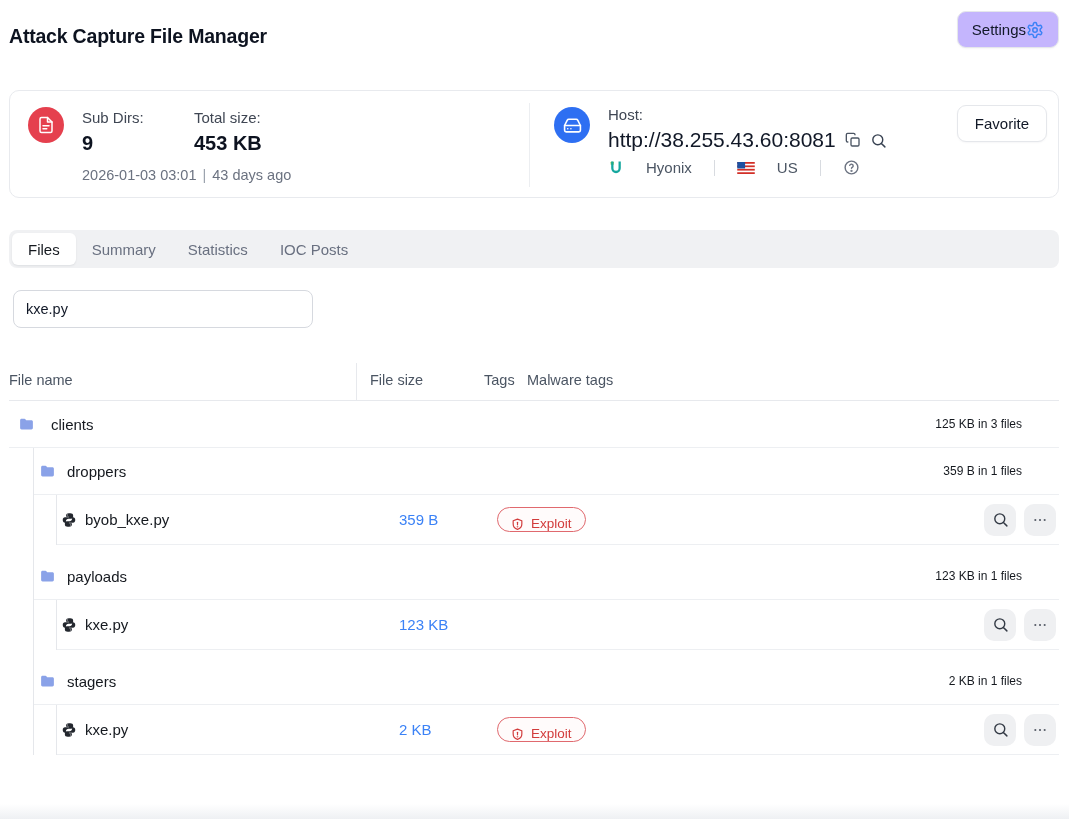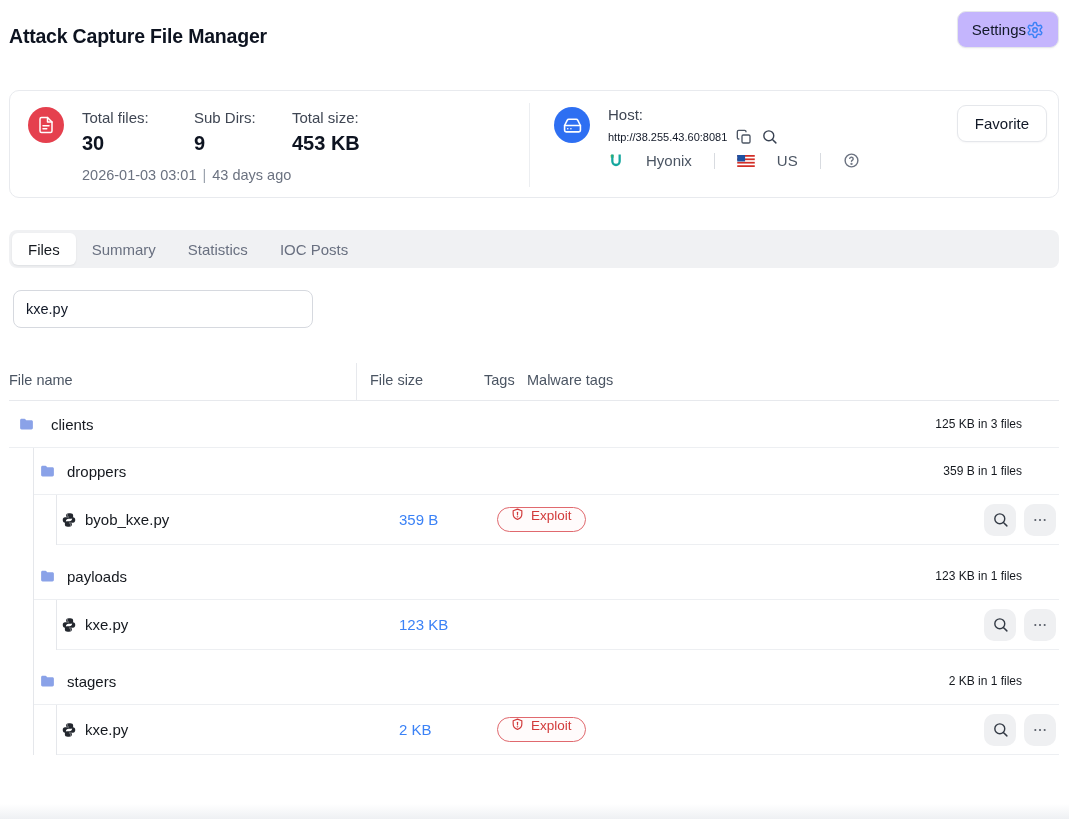--- a/index.html
+++ b/index.html
@@ -22,21 +22,21 @@
   .stat-col { display:flex; flex-direction:column; }
   .stat-col:nth-child(1){ width:112px; } .stat-col:nth-child(2){ width:98px; }
   .stat-label { font-size:15px; color:#3f4653; line-height:20px; }
   .stat-value { font-size:20px; font-weight:700; color:#0d1320; line-height:27px; margin-top:2px; }
   .stat-date { position:absolute; left:72px; top:76px; font-size:14.5px; color:#6b7280; }
   .stat-date .sep { color:#9aa1ac; margin:0 6px; }
   .card-divider { position:absolute; left:519px; top:12px; height:84px; width:1px; background:#eceef1; }
   .host-block { position:absolute; left:598px; top:14px; }
   .host-label { font-size:15px; color:#3f4653; line-height:20px; }
   .host-url-row { display:flex; align-items:center; gap:9px; margin-top:3px; }
-  .host-url { font-size:11px; color:#111827; }
+  .host-url { font-size:21px; color:#111827; }
   .host-meta { display:flex; align-items:center; gap:22px; margin-top:7px; }
   .host-meta .meta-txt { font-size:15px; color:#4b5563; }
   .meta-div { width:1px; height:16px; background:#d8dbe0; }
   .icon-plain { display:inline-flex; align-items:center; cursor:pointer; background:none; border:none; padding:0; }
   .favorite-btn { position:absolute; right:11px; top:14px; height:37px; padding:0 17px; background:#fff; border:1px solid #e5e7eb;
     border-radius:9px; font-size:15px; color:#111827; cursor:pointer; box-shadow:0 1px 2px rgba(16,24,40,.04); font-family:inherit; }
 
   
   .tabbar { position:absolute; left:9px; right:10px; top:230px; height:38px; background:#f0f1f3; border-radius:8px;
     display:flex; align-items:center; padding:0 3px; }
@@ -61,21 +61,21 @@
   .folder-row .row-icon { margin-left:9px; display:flex; }
   .folder-row .row-name { margin-left:16px; }
   .group-l1 { margin-left:24px; border-left:1px solid #e5e7eb; }
   .group-l1 > .folder-row .row-icon { margin-left:5px; }
   .group-l1 > .folder-row .row-name { margin-left:11px; }
   .group-l2 { margin-left:22px; border-left:1px solid #e5e7eb; margin-bottom:8px; }
   .file-row .row-icon { margin-left:4px; display:flex; }
   .file-row .row-name { margin-left:8px; }
   .row-summary { margin-left:auto; padding-right:37px; font-size:12px; color:#15191f; }
   .file-size { position:absolute; left:342px; font-size:15px; color:#3b82f6; }
-  .tag-badge { position:absolute; left:440px; display:inline-flex; align-items:flex-start; gap:7px; height:25px; padding:0 13px;
+  .tag-badge { position:absolute; left:440px; display:inline-flex; align-items:flex-end; gap:7px; height:25px; padding:0 13px;
     border:1px solid #e0696e; border-radius:999px; background:#fffbfb; color:#d23b3b; font-size:13.5px; }
   .row-actions { position:absolute; right:3px; display:flex; gap:8px; }
   .icon-btn { width:32px; height:32px; border:none; border-radius:10px; background:#eff0f2; display:flex; align-items:center;
     justify-content:center; cursor:pointer; }
 
   
   .footer-text { position:absolute; left:0; right:0; top:789px; text-align:center; font-size:13px; color:#6f7681; }
   .bottom-fade { position:absolute; left:0; right:0; bottom:0; height:15px; background:linear-gradient(180deg, rgba(255,255,255,0), #eef0f3); }
 </style>
 </head>
@@ -99,24 +99,20 @@
     <div class="circle-icon circle-red">
       <svg viewBox="0 0 24 24" width="18" height="18" fill="none" stroke="#fff" stroke-width="2" stroke-linecap="round" stroke-linejoin="round">
           <path d="M14 2H6a2 2 0 0 0-2 2v16a2 2 0 0 0 2 2h12a2 2 0 0 0 2-2V8z"></path>
           <path d="M14 2v6h6"></path>
           <line x1="8" y1="13" x2="16" y2="13"></line>
           <line x1="8" y1="17" x2="13" y2="17"></line>
         </svg>
     </div>
 
     <div class="stats-row">
-      <div class="stat-col">
-        <span class="stat-label">Total files:</span>
-        <span class="stat-value">30</span>
-      </div>
       <div class="stat-col">
         <span class="stat-label">Sub Dirs:</span>
         <span class="stat-value">9</span>
       </div>
       <div class="stat-col">
         <span class="stat-label">Total size:</span>
         <span class="stat-value">453 KB</span>
       </div>
     </div>
 

